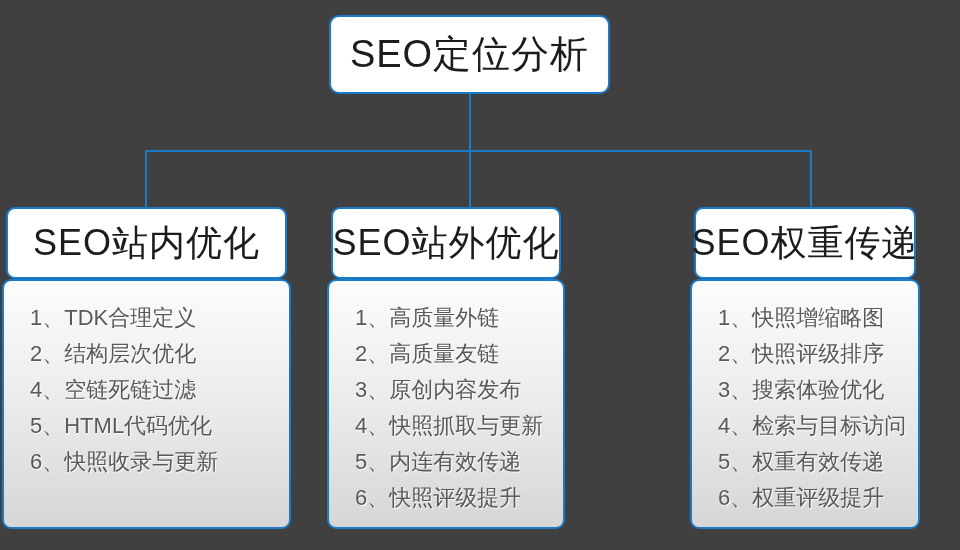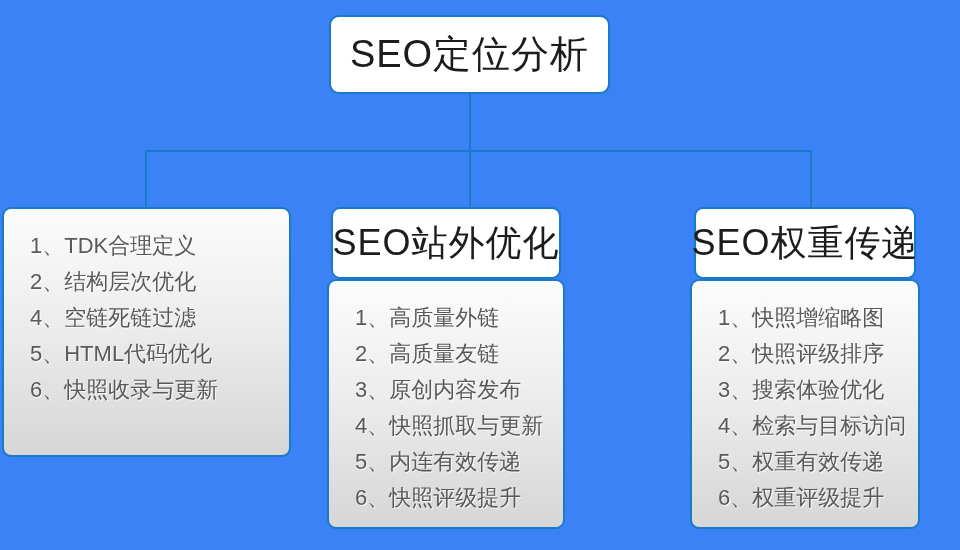--- a/index.html
+++ b/index.html
@@ -5,21 +5,21 @@
   :root{
     --accent:#1b7ac8;
     --header-text:#1c1c1c;
     --item-text:#595959;
     --grad-top:#fcfcfc;
     --grad-mid:#ececec;
     --grad-bottom:#d6d6d6;
   }
   html,body{margin:0;padding:0;background:#ffffff;}
   .canvas{
-    position:relative;width:960px;height:550px;background:#3b82f6;
+    position:relative;width:960px;height:550px;background:#404040;
     font-family:"Liberation Sans", sans-serif;overflow:hidden;
   }
   .line{position:absolute;background:var(--accent);}
   .root-node{
     position:absolute;left:329px;top:15px;width:281px;height:79px;
     box-sizing:border-box;background:#ffffff;border:2px solid var(--accent);
     border-radius:10px;display:flex;align-items:center;justify-content:center;
   }
   .root-label{font-size:38px;color:var(--header-text);letter-spacing:1px;white-space:nowrap;}
   .col{position:absolute;top:207px;}
@@ -52,20 +52,23 @@
     <span class="root-label">SEO定位分析</span>
   </div>
 
   <div class="line" style="left:469px;top:94px;width:2px;height:57px;"></div>
   <div class="line" style="left:145px;top:150px;width:667px;height:2px;"></div>
   <div class="line" style="left:145px;top:150px;width:2px;height:58px;"></div>
   <div class="line" style="left:469px;top:150px;width:2px;height:58px;"></div>
   <div class="line" style="left:810px;top:150px;width:2px;height:58px;"></div>
 
   <section class="col col1">
+    <header class="col-header">
+      <span class="col-header-label">SEO站内优化</span>
+    </header>
     <div class="col-list">
       <div class="list-item">1、TDK合理定义</div>
       <div class="list-item">2、结构层次优化</div>
       <div class="list-item">4、空链死链过滤</div>
       <div class="list-item">5、HTML代码优化</div>
       <div class="list-item">6、快照收录与更新</div>
     </div>
   </section>
 
   <section class="col col2">

